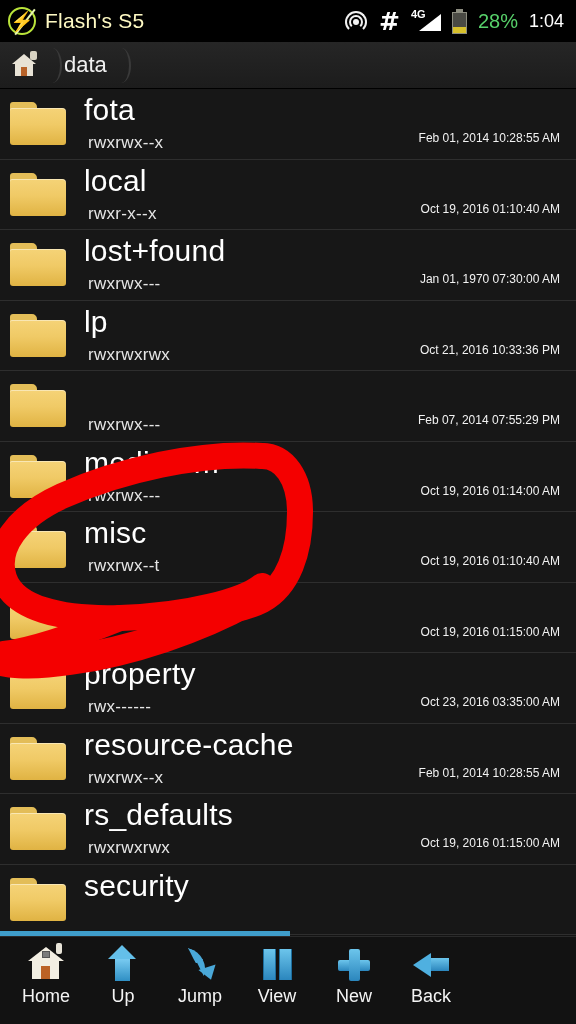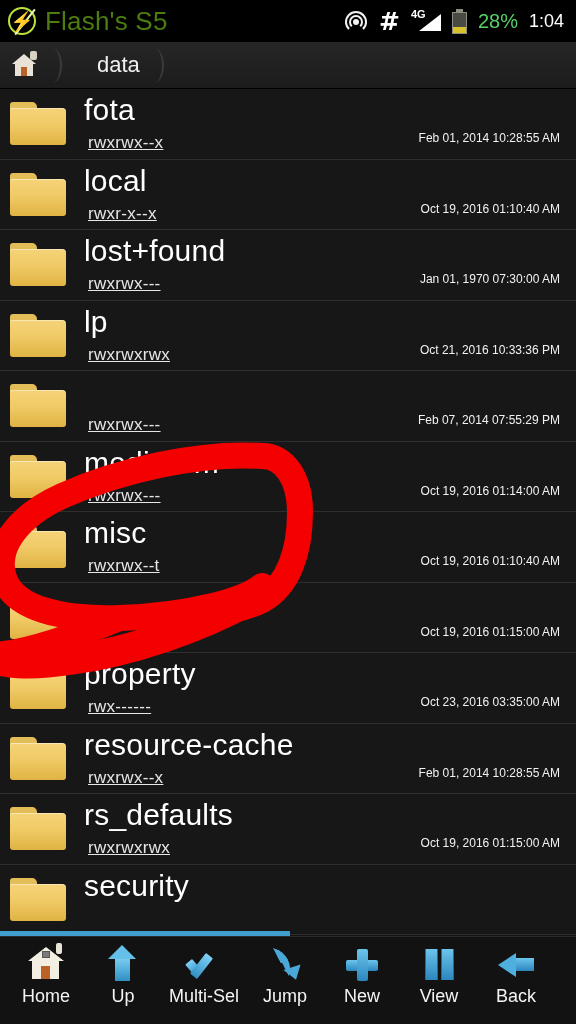--- a/index.html
+++ b/index.html
@@ -35,21 +35,21 @@
     transform:translate(-50%,-50%);
     font-size:19px; line-height:1; color:#cdf044;
     font-weight:bold;
   }
   .flash-logo .slash {
     position:absolute; left:-1px; top:50%;
     width:32px; height:2px; background:#e9f7b0;
     transform:rotate(-52deg); transform-origin:center;
   }
   .sb-title {
-    font-size:26px; color:#4d7c0f; letter-spacing:.2px;text-align:center;
+    font-size:21px; color:#fef9c3; letter-spacing:.2px;text-align:center;
   }
   .sb-right {
     margin-left:auto; display:flex; align-items:center; gap:11px;
   }
   .ico-hotspot { width:24px; height:24px; position:relative; }
   .ico-hotspot i {
     position:absolute; border:2px solid #f2f2f2; border-radius:50%;
     left:50%; top:55%; transform:translate(-50%,-50%);
   }
   .ico-hotspot i.r1 { width:6px; height:6px; background:#f2f2f2; border:0; }
@@ -78,21 +78,21 @@
   }
   .sb-pct { font-size:20px; color:#57d06a; }
   .sb-time { font-size:18px; color:#fff; }
 
   
   .breadcrumb {
     position:absolute; top:42px; left:0;
     width:576px; height:47px;
     background:linear-gradient(#262626,#1c1c1c);
     border-bottom:1px solid #000;
-    display:flex; align-items:center;gap:33px;
+    display:flex; align-items:center;
   }
   .crumb {
     height:47px; display:flex; align-items:center;
     padding:0 14px 0 12px;
     position:relative;
   }
   .crumb::after {
     content:""; position:absolute; right:-10px; top:6px;
     width:22px; height:35px;
     border-right:2px solid #3a3a3a;
@@ -151,21 +151,21 @@
     box-shadow:inset 0 1px 0 rgba(255,255,255,.45);
   }
   .row-name {
     position:absolute; left:84px; top:4px;
     font-size:30px; color:#ffffff;
     letter-spacing:.2px; white-space:nowrap;
   }
   .row-perm {
     position:absolute; left:88px; top:44px;
     font-size:17px; color:#e6e6e6;
-    letter-spacing:.3px; white-space:nowrap;text-decoration:underline;
+    letter-spacing:.3px; white-space:nowrap;
   }
   .row-date {
     position:absolute; right:16px; top:42px;
     font-size:12px; color:#f2f2f2;
     white-space:nowrap;
   }
 
   
   .scrollbar {
     position:absolute; left:0; top:931px;
@@ -480,56 +480,47 @@
       </div>
       <div class="tb-item">
         <div class="tb-ico">
           <span class="i-uparrow"></span>
           <span class="i-uparrow-head"></span>
         </div>
         <div class="tb-label">Up</div>
       </div>
       <div class="tb-item">
         <div class="tb-ico">
-          <span class="i-check">
-            <span class="s1"></span>
-            <span class="s2"></span>
-          </span>
-        </div>
-        <div class="tb-label">Multi-Sel</div>
-      </div>
-      <div class="tb-item">
-        <div class="tb-ico">
           <span class="i-jump">
             <span class="curve"></span>
             <span class="head"></span>
           </span>
         </div>
         <div class="tb-label">Jump</div>
+      </div>
+      <div class="tb-item">
+        <div class="tb-ico">
+          <span class="i-view">
+            <span></span>
+            <span></span>
+          </span>
+        </div>
+        <div class="tb-label">View</div>
       </div>
       <div class="tb-item">
         <div class="tb-ico">
           <span class="i-plus">
             <span class="h"></span>
             <span class="v"></span>
           </span>
         </div>
         <div class="tb-label">New</div>
       </div>
       <div class="tb-item">
         <div class="tb-ico">
-          <span class="i-view">
-            <span></span>
-            <span></span>
-          </span>
-        </div>
-        <div class="tb-label">View</div>
-      </div>
-      <div class="tb-item">
-        <div class="tb-ico">
           <span class="i-back">
             <span class="tail"></span>
             <span class="head"></span>
           </span>
         </div>
         <div class="tb-label">Back</div>
       </div>
     </div>
 
 </div>

